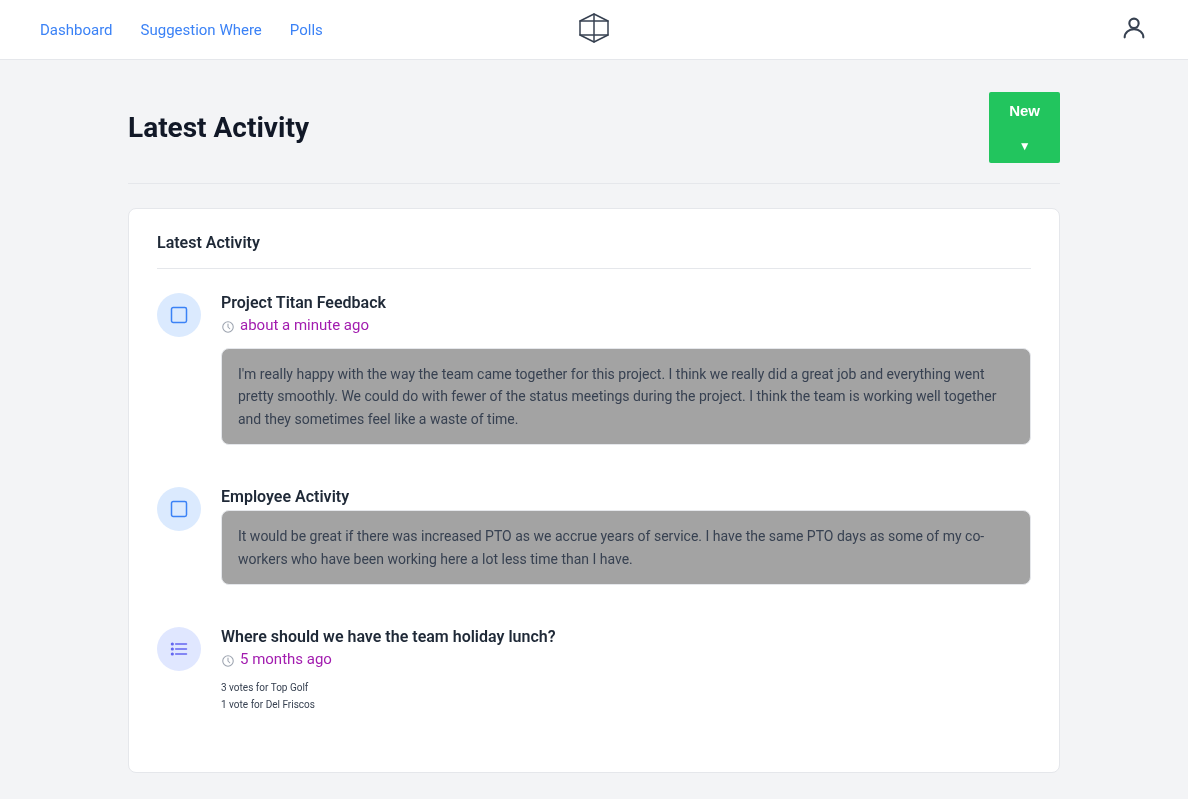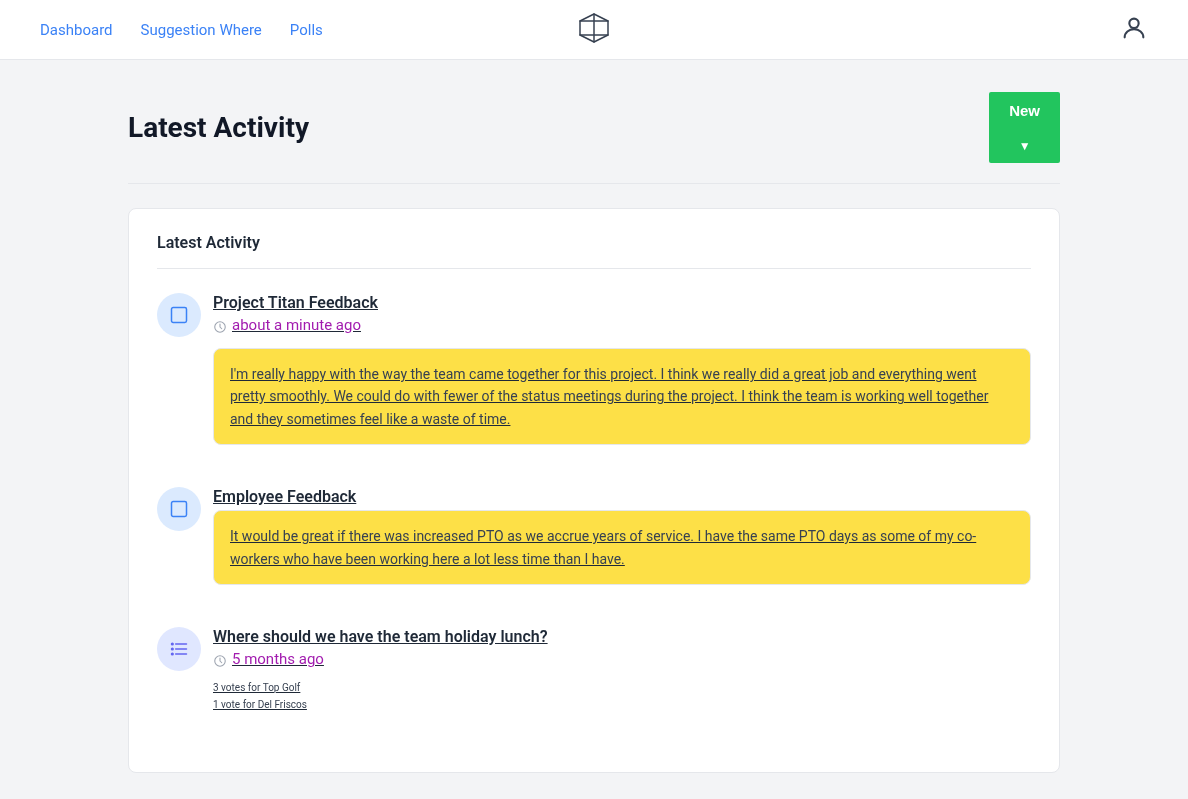--- a/index.html
+++ b/index.html
@@ -118,23 +118,22 @@
       font-weight: 600;
       color: #1f2937;
       margin-bottom: 24px;
       padding-bottom: 16px;
       border-bottom: 1px solid #e5e7eb;
     }
 
     
     .activity-item {
       display: flex;
-      gap: 12px;
+      gap: 20px;
       margin-bottom: 32px;
-      text-decoration: underline;
     }
 
     .activity-icon-wrap {
       flex-shrink: 0;
       width: 44px;
       height: 44px;
       border-radius: 50%;
       background-color: #dbeafe;
       display: flex;
       align-items: center;
@@ -167,21 +166,21 @@
       margin-bottom: 14px;
     }
 
     .activity-time svg {
       width: 14px;
       height: 14px;
       color: #9ca3af;
     }
 
     .feedback-bubble {
-      background: #fde047;
+      background: #a3a3a3;
       border: 1px solid #e5e7eb;
       border-radius: 8px;
       padding: 14px 16px;
       font-size: 14px;
       color: #374151;
       line-height: 1.6;
       margin-bottom: 10px;
     }
 
     .vote-item {
@@ -261,21 +260,21 @@
       </div>
     </div>
 
     <div class="activity-item">
       <div class="activity-icon-wrap">
         <svg viewBox="0 0 24 24" fill="none" stroke="currentColor" stroke-width="1.8" stroke-linecap="round" stroke-linejoin="round">
           <rect x="3" y="3" width="18" height="18" rx="2"></rect>
         </svg>
       </div>
       <div class="activity-body">
-        <div class="activity-title">Employee Feedback</div>
+        <div class="activity-title">Employee Activity</div>
         <div class="feedback-bubble">It would be great if there was increased PTO as we accrue years of service. I have the same PTO days as some of my co-workers who have been working here a lot less time than I have.</div>
       </div>
     </div>
 
     <div class="activity-item">
       <div class="activity-icon-wrap list-icon-wrap">
         <svg viewBox="0 0 24 24" fill="none" stroke="currentColor" stroke-width="1.8" stroke-linecap="round" stroke-linejoin="round">
           <line x1="8" y1="6" x2="21" y2="6"></line>
           <line x1="8" y1="12" x2="21" y2="12"></line>
           <line x1="8" y1="18" x2="21" y2="18"></line>

